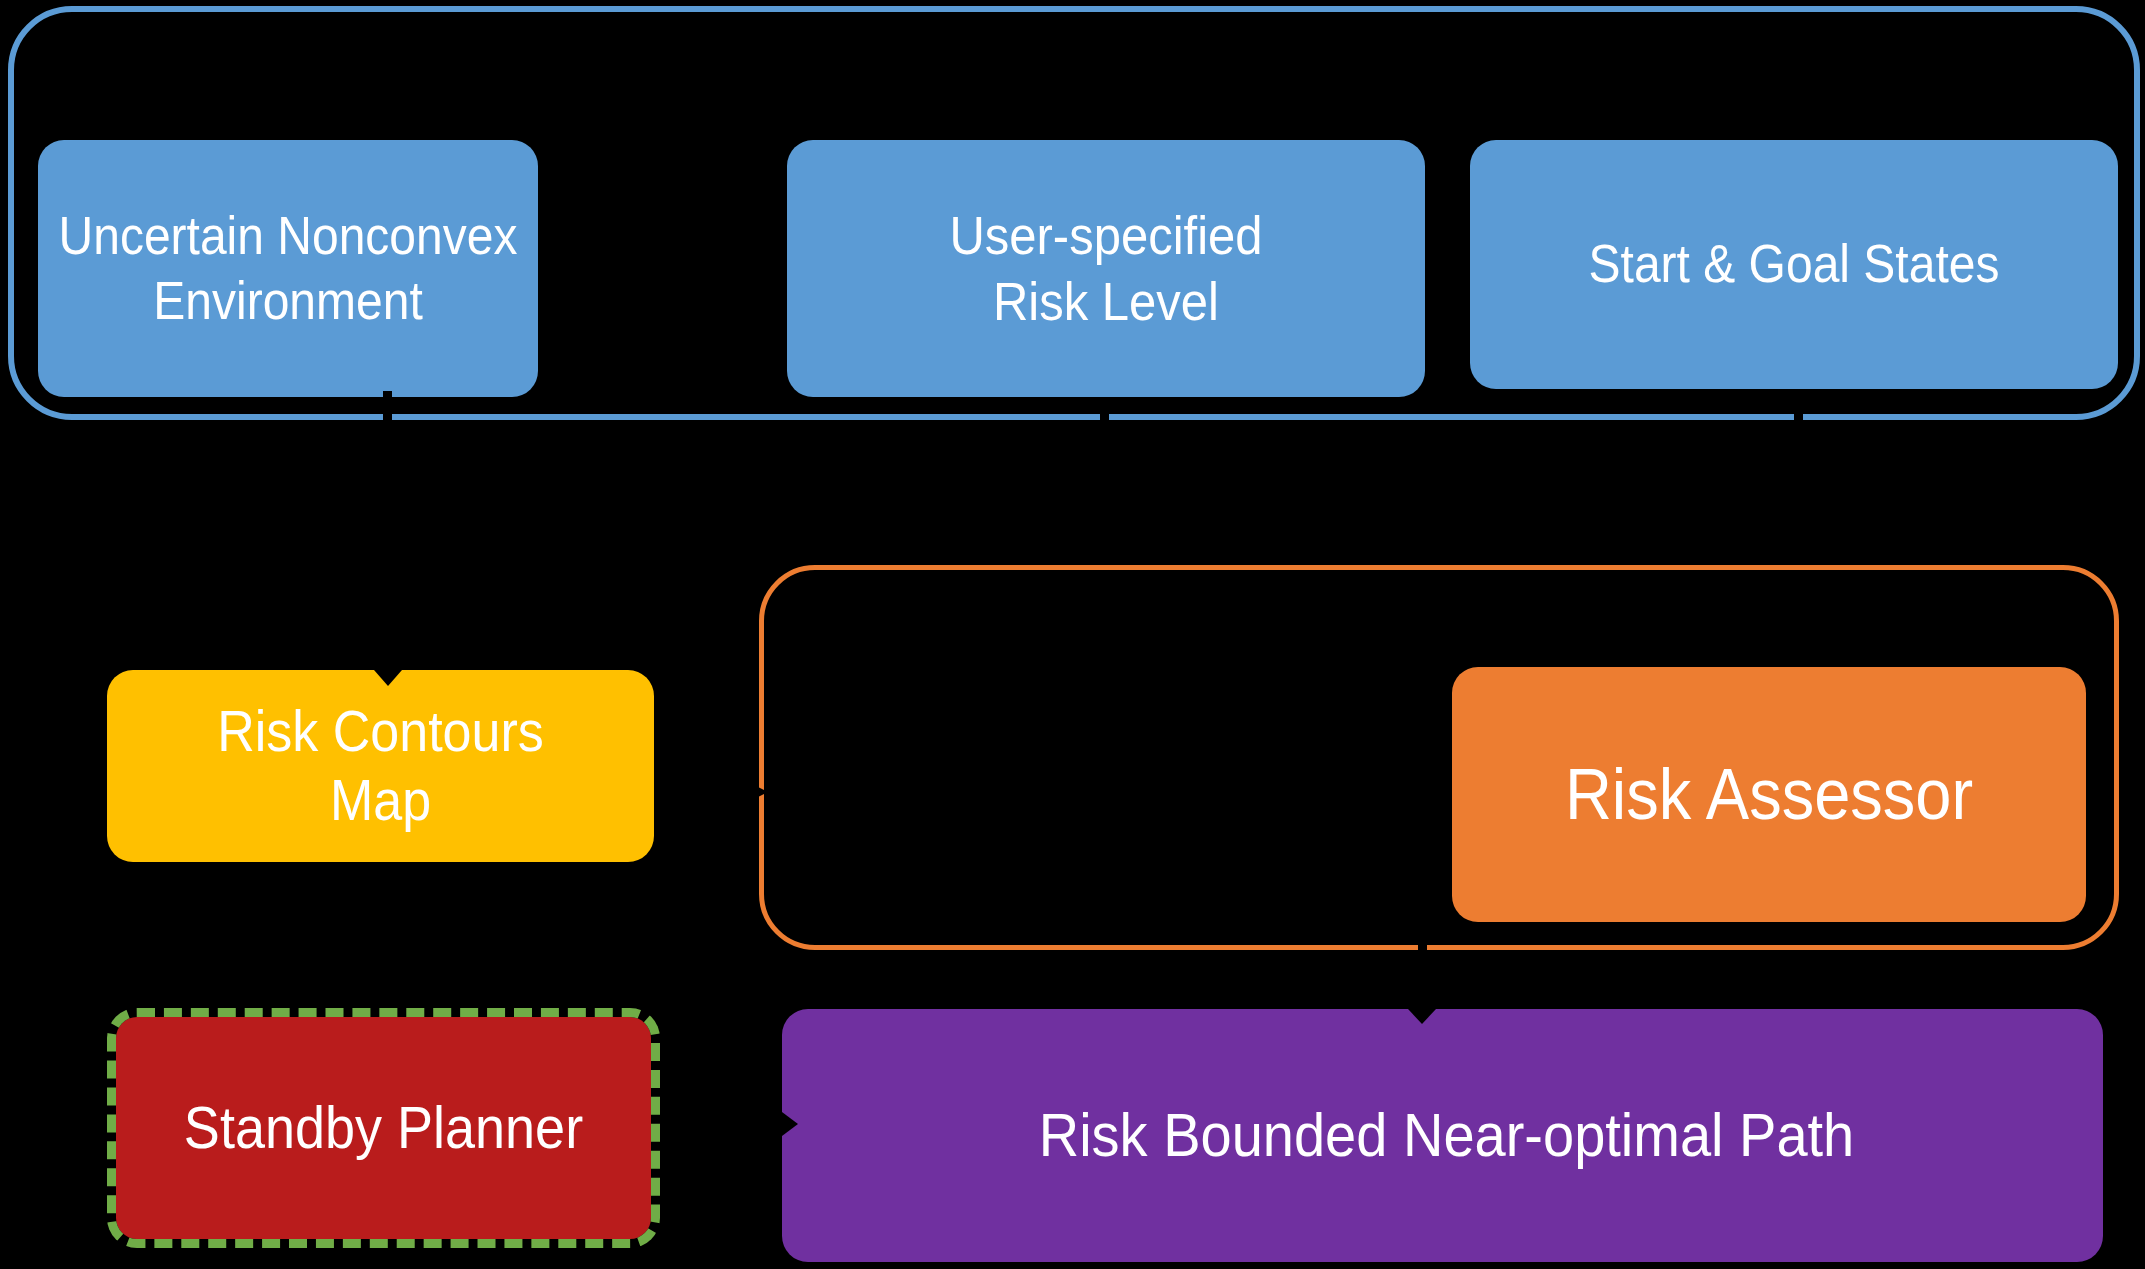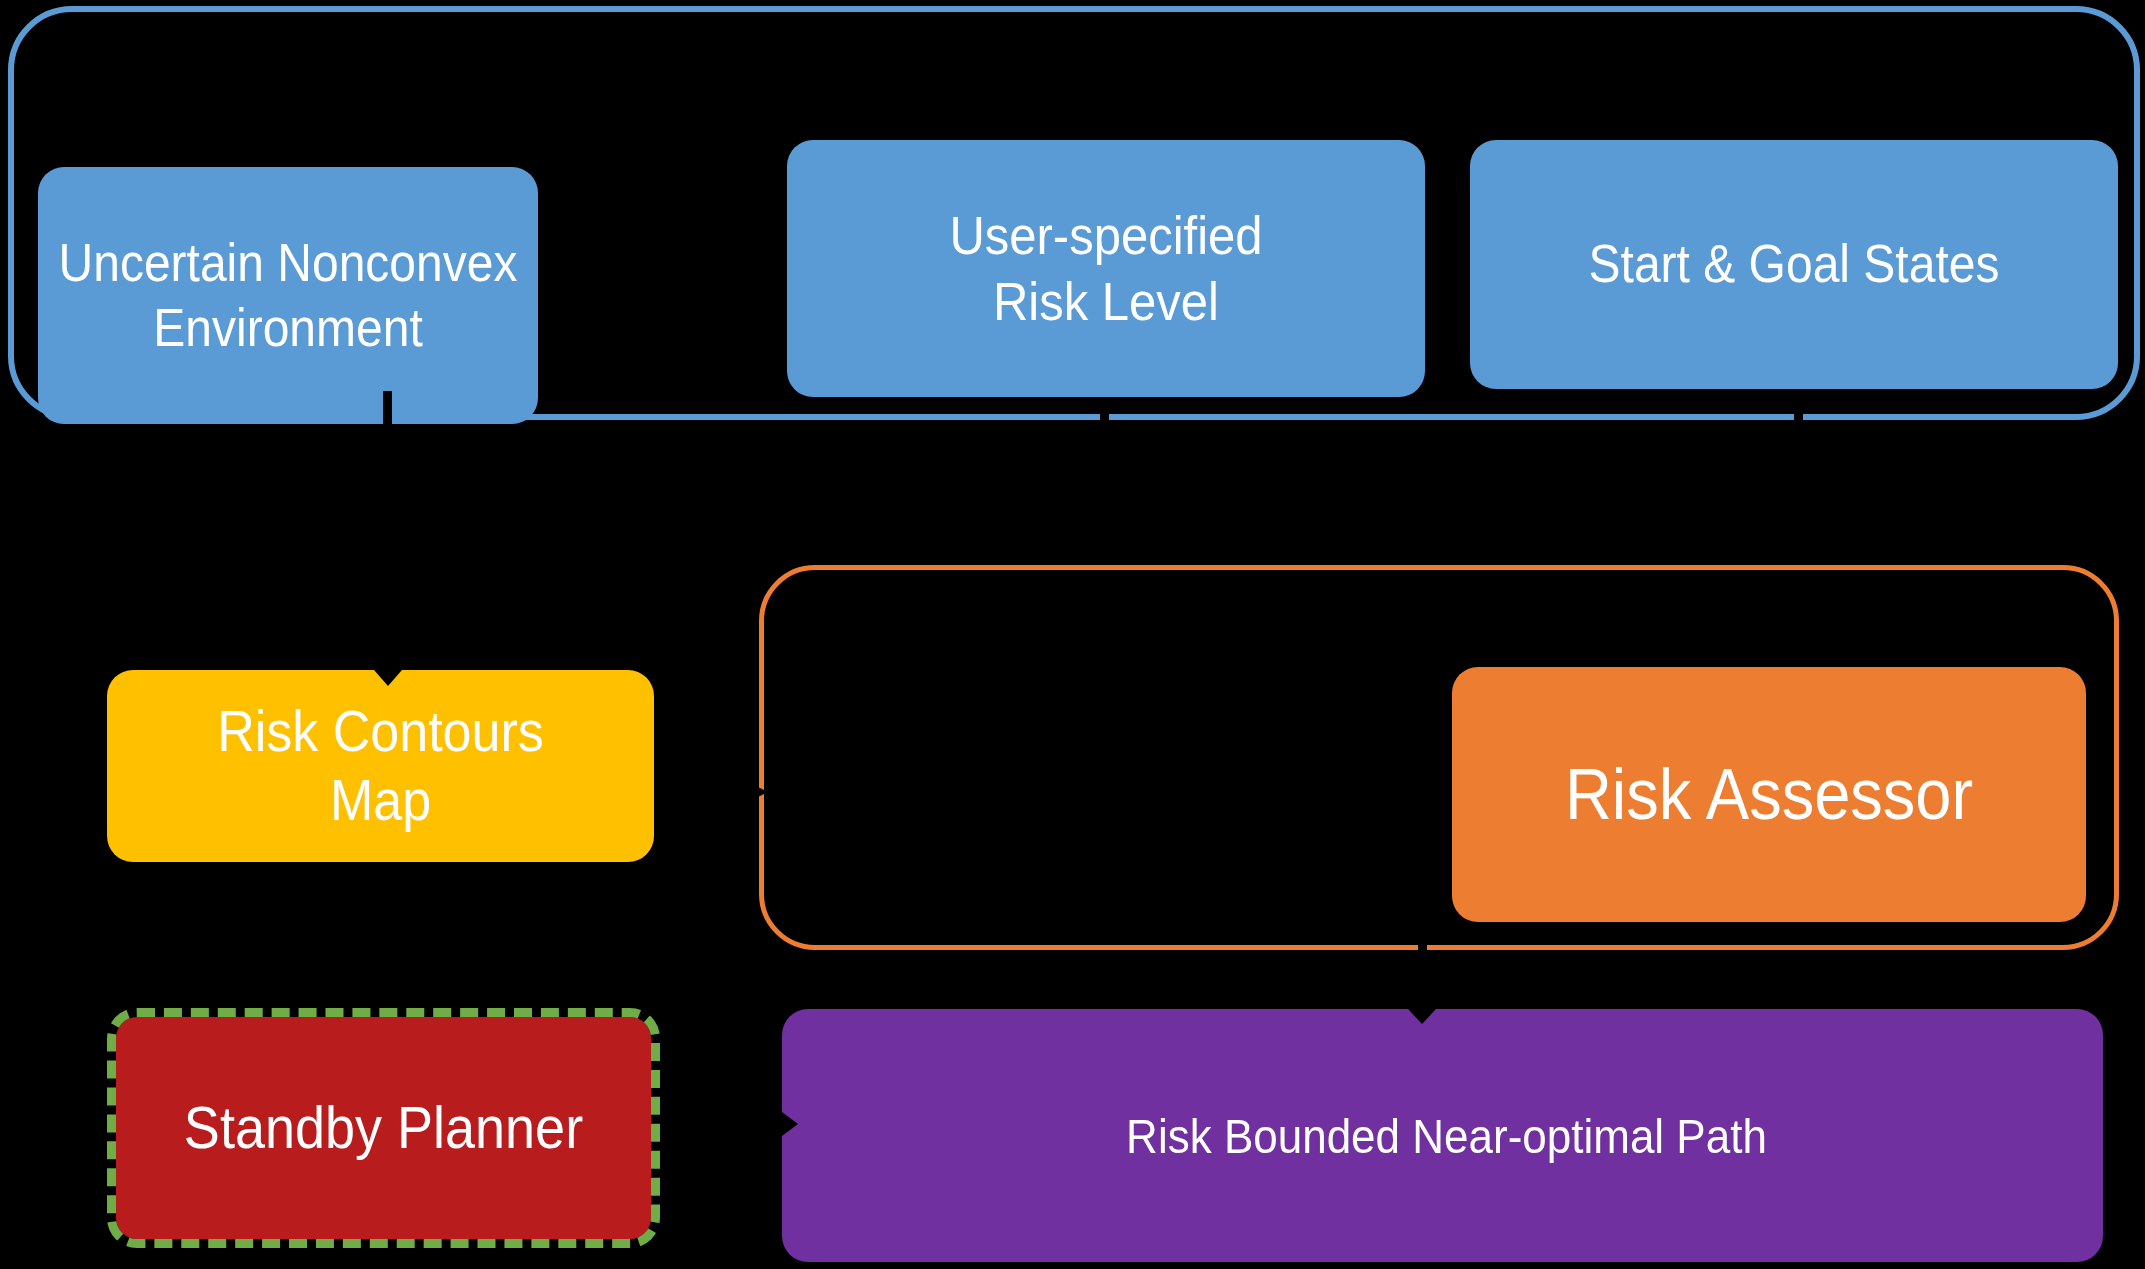--- a/index.html
+++ b/index.html
@@ -43,42 +43,42 @@
     color: #ffffff;
   }
   .label {
     white-space: pre-line;
     line-height: 1.22;
     transform: scaleY(1.1);
   }
   .box-blue { background: #5b9bd5; }
   .box-orange { background: #ed7d31; }
 
-  .box-uncertain { left: 38px;  top: 140px; width: 500px; height: 257px; font-size: 48px; margin-top: 27px; }
+  .box-uncertain { left: 38px;  top: 140px; width: 500px; height: 257px; font-size: 48px; }
   .box-risklevel { left: 787px; top: 140px; width: 638px; height: 257px; font-size: 49px; }
   .box-startgoal { left: 1470px; top: 140px; width: 648px; height: 249px; font-size: 48px; justify-content: center; }
 
   .box-riskcontours {
     left: 107px; top: 670px; width: 547px; height: 192px;
     background: #ffc000; font-size: 52px;
   }
   .box-nnsampler { left: 796px;  top: 667px; width: 628px; height: 255px; font-size: 56px; }
   .box-riskassessor { left: 1452px; top: 667px; width: 634px; height: 255px; font-size: 65px; }
 
   .box-standby {
     left: 107px; top: 1008px; width: 553px; height: 240px;
     background: #b91c1c;
     background-clip: padding-box;
     border: 9px dashed #70ad47;
     border-radius: 30px;
     font-size: 54px;
   }
   .box-output {
     left: 782px; top: 1009px; width: 1321px; height: 253px;
-    background: #7030a0; font-size: 44px; padding-left: 8px;
+    background: #7030a0; font-size: 56px; padding-left: 8px;
   }
 
   
   .tick {
     position: absolute;
     background: #000000;
   }
   .tick-blue-1 { left: 383px;  top: 391px; width: 9px; height: 46px; }
   .tick-blue-2 { left: 1100px; top: 398px; width: 9px; height: 38px; }
   .tick-blue-3 { left: 1794px; top: 398px; width: 9px; height: 38px; }

